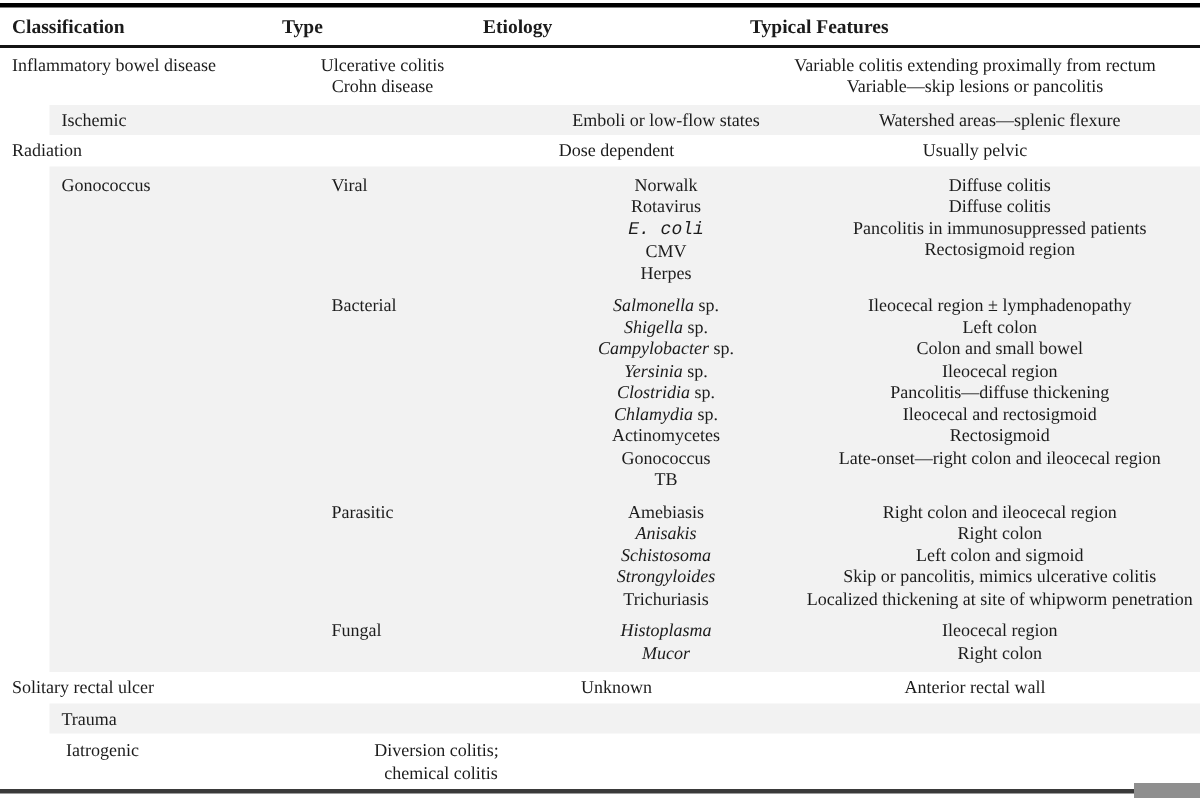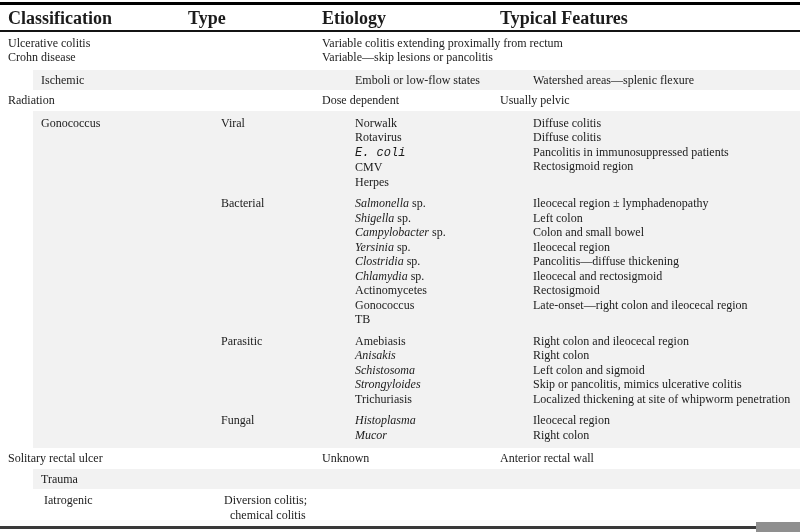--- a/index.html
+++ b/index.html
@@ -15,24 +15,24 @@
   .rule-top { margin-top:2px; height:3px; background:#000000; }
   .row {
     display:grid;
     grid-template-columns:180px 134px 178px 1fr;
     padding-left:8px;
     box-sizing:border-box;
   }
   .header-row {
     padding-top:6px; padding-bottom:4px;
     border-bottom:2px solid #141414;
-    font-weight:bold; font-size:18px;
+    font-weight:bold; font-size:13px;
   }
   .cell { line-height:14.5px; }
-  .line { line-height:14.5px; white-space:nowrap; }
+  .line { line-height:14.5px; white-space:nowrap;text-align:center; }
   .band-gray { background:var(--band-color,#f2f2f2);margin-left:33px; }
   .r-ibd { padding-top:4px; padding-bottom:5px; }
   .r-single { padding-top:3px; padding-bottom:3px; }
   .r-iatrogenic { padding-top:4px; padding-bottom:4px;margin-left:36px; }
   .infectious-wrap {
     display:grid;
     grid-template-columns:180px 1fr;
     padding:5px 0 6px 8px;
     box-sizing:border-box;
   }
@@ -61,20 +61,21 @@
   <div class="rule-top"></div>
 
   <div class="row header-row">
     <div class="cell">Classification</div>
     <div class="cell">Type</div>
     <div class="cell">Etiology</div>
     <div class="cell">Typical Features</div>
   </div>
 
   <div class="row r-ibd">
+    <div class="cell">Inflammatory bowel disease</div>
     <div class="cell">
         <div class="line"><span>Ulcerative colitis</span></div>
         <div class="line"><span>Crohn disease</span></div>
       </div>
     <div class="cell"></div>
     <div class="cell">
         <div class="line"><span>Variable colitis extending proximally from rectum</span></div>
         <div class="line"><span>Variable—skip lesions or pancolitis</span></div>
       </div>
   </div>

